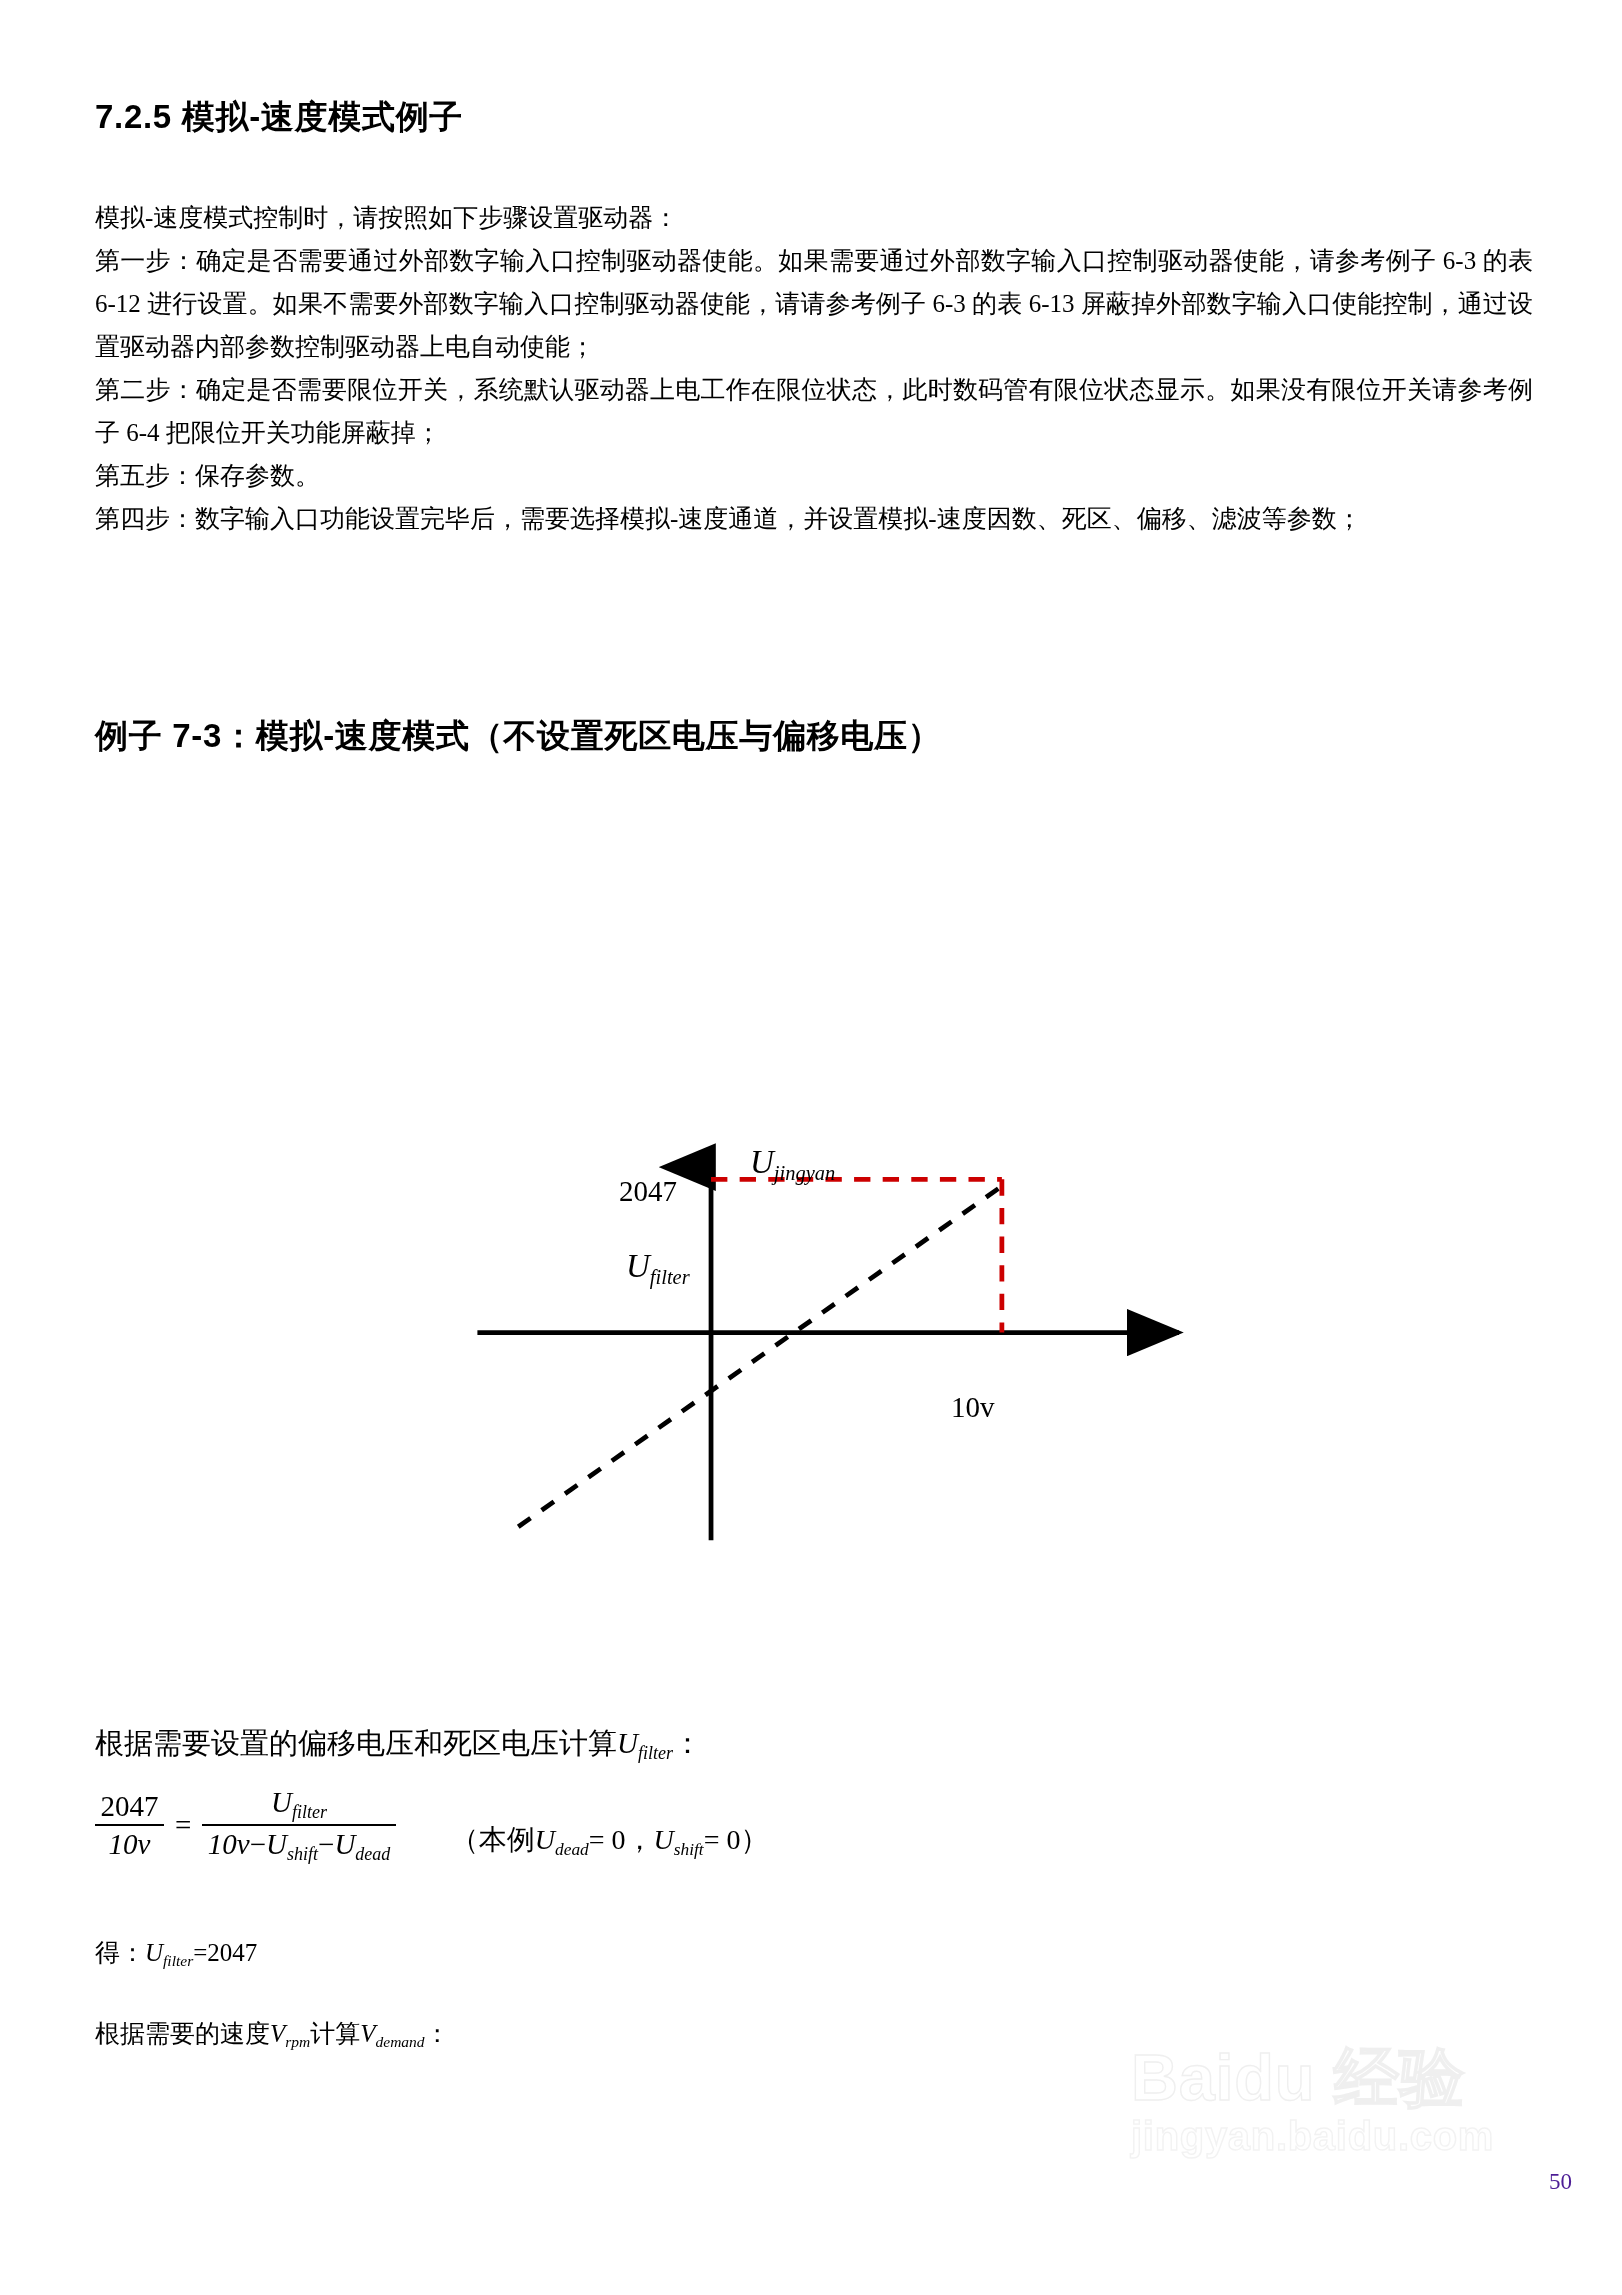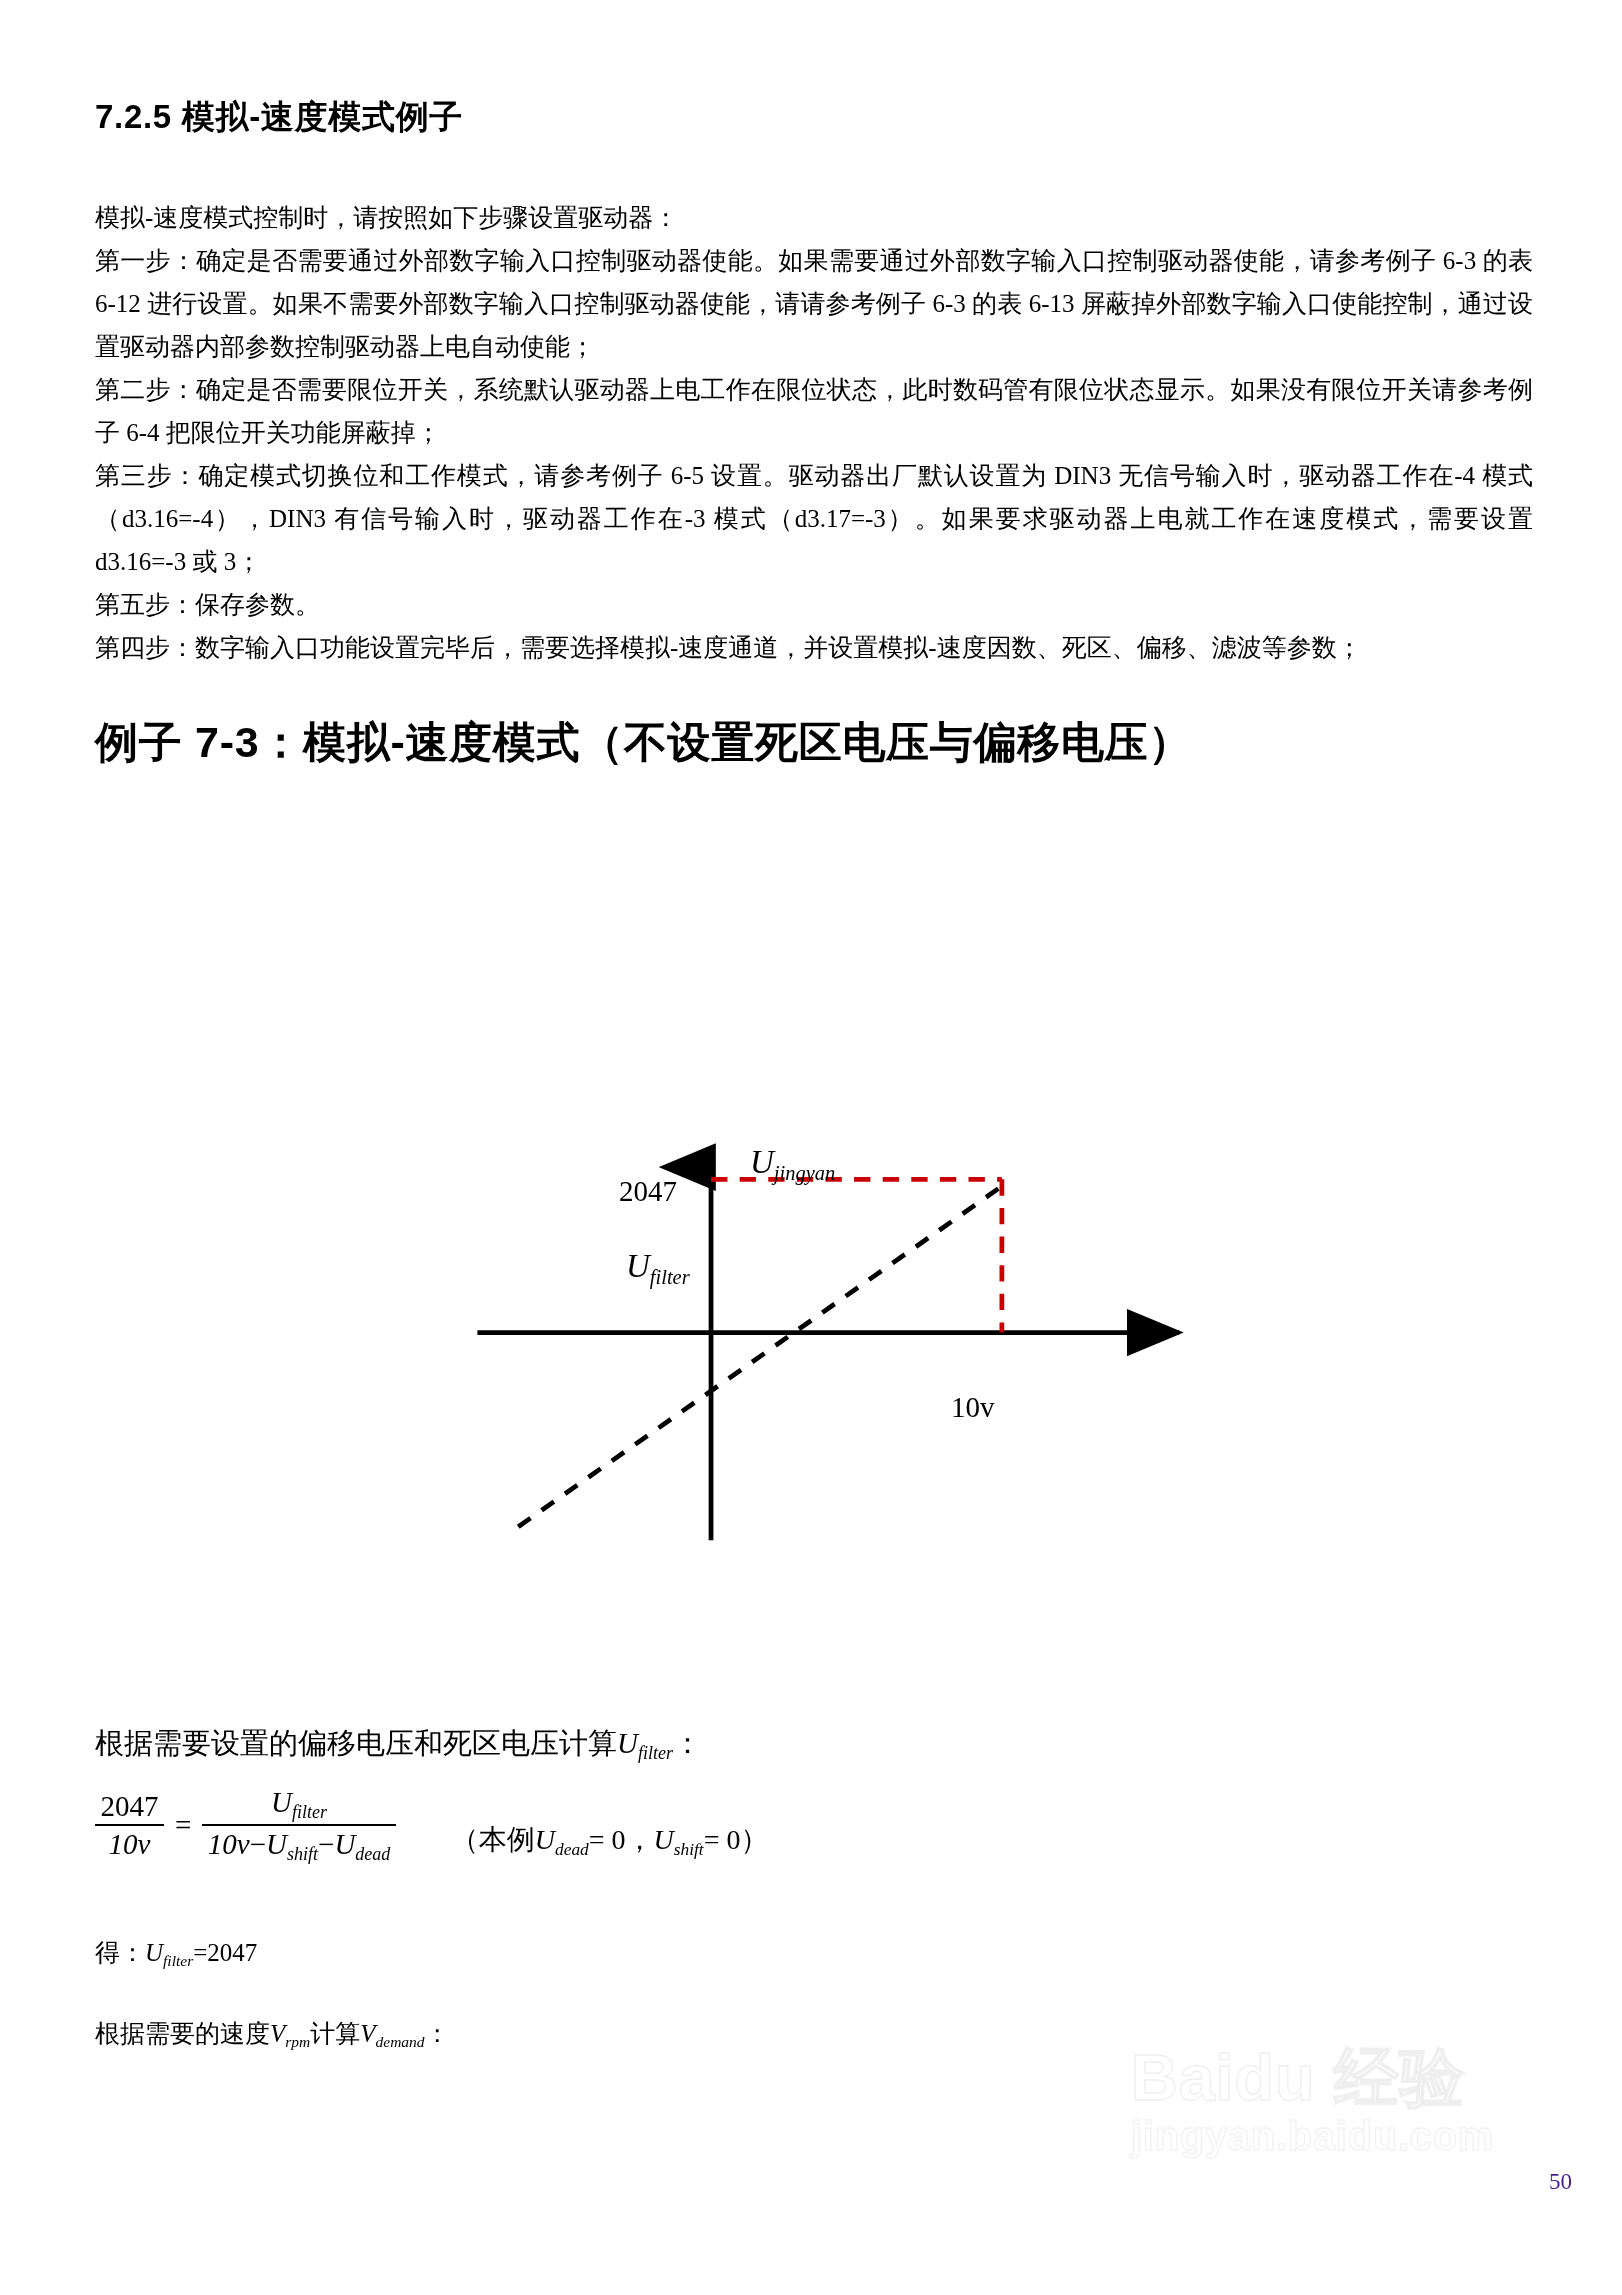--- a/index.html
+++ b/index.html
@@ -13,21 +13,21 @@
   }
   .page { position:relative; width:1623px; height:2295px;padding-left:8px; }
 
   .h-section {
     position:absolute; left:95px; top:95px;
     font-size:33px; font-weight:bold; letter-spacing:0.7px;
     font-family:"Liberation Sans","DejaVu Sans",sans-serif;
   }
   .h-example {
     position:absolute; left:95px; top:714px;
-    font-size:43px; font-weight:bold; letter-spacing:0.7px;
+    font-size:33px; font-weight:bold; letter-spacing:0.7px;
     font-family:"Liberation Sans","DejaVu Sans",sans-serif;
   }
 
   .body-block { position:absolute; left:95px; width:1438px; }
   .para { font-size:25px; line-height:43px; text-align:justify; }
 
   #intro-block { top:196px; }
   #req-block   { top:830px; }
 
   
@@ -85,21 +85,20 @@
 <body>
 
 <div class="page">
 
   <div class="h-section">7.2.5 模拟-速度模式例子</div>
 
   <div class="body-block" id="intro-block">
     <div class="para">模拟-速度模式控制时，请按照如下步骤设置驱动器：</div>
     <div class="para">第一步：确定是否需要通过外部数字输入口控制驱动器使能。如果需要通过外部数字输入口控制驱动器使能，请参考例子 6-3 的表 6-12 进行设置。如果不需要外部数字输入口控制驱动器使能，请请参考例子 6-3 的表 6-13 屏蔽掉外部数字输入口使能控制，通过设置驱动器内部参数控制驱动器上电自动使能；</div>
     <div class="para">第二步：确定是否需要限位开关，系统默认驱动器上电工作在限位状态，此时数码管有限位状态显示。如果没有限位开关请参考例子 6-4 把限位开关功能屏蔽掉；</div>
-    <div class="para">第三步：确定模式切换位和工作模式，请参考例子 6-5 设置。驱动器出厂默认设置为 DIN3 无信号输入时，驱动器工作在-4 模式（d3.16=-4），DIN3 有信号输入时，驱动器工作在-3 模式（d3.17=-3）。如果要求驱动器上电就工作在速度模式，需要设置 d3.16=-3 或 3；</div>
     <div class="para">第五步：保存参数。</div>
     <div class="para">第四步：数字输入口功能设置完毕后，需要选择模拟-速度通道，并设置模拟-速度因数、死区、偏移、滤波等参数；</div>
   </div>
 
   <div class="h-example">例子 7-3：模拟-速度模式（不设置死区电压与偏移电压）</div>
 
 
   <div class="figure">
     <svg width="1623" height="722" viewBox="0 0 2381 1060">
       <defs>

